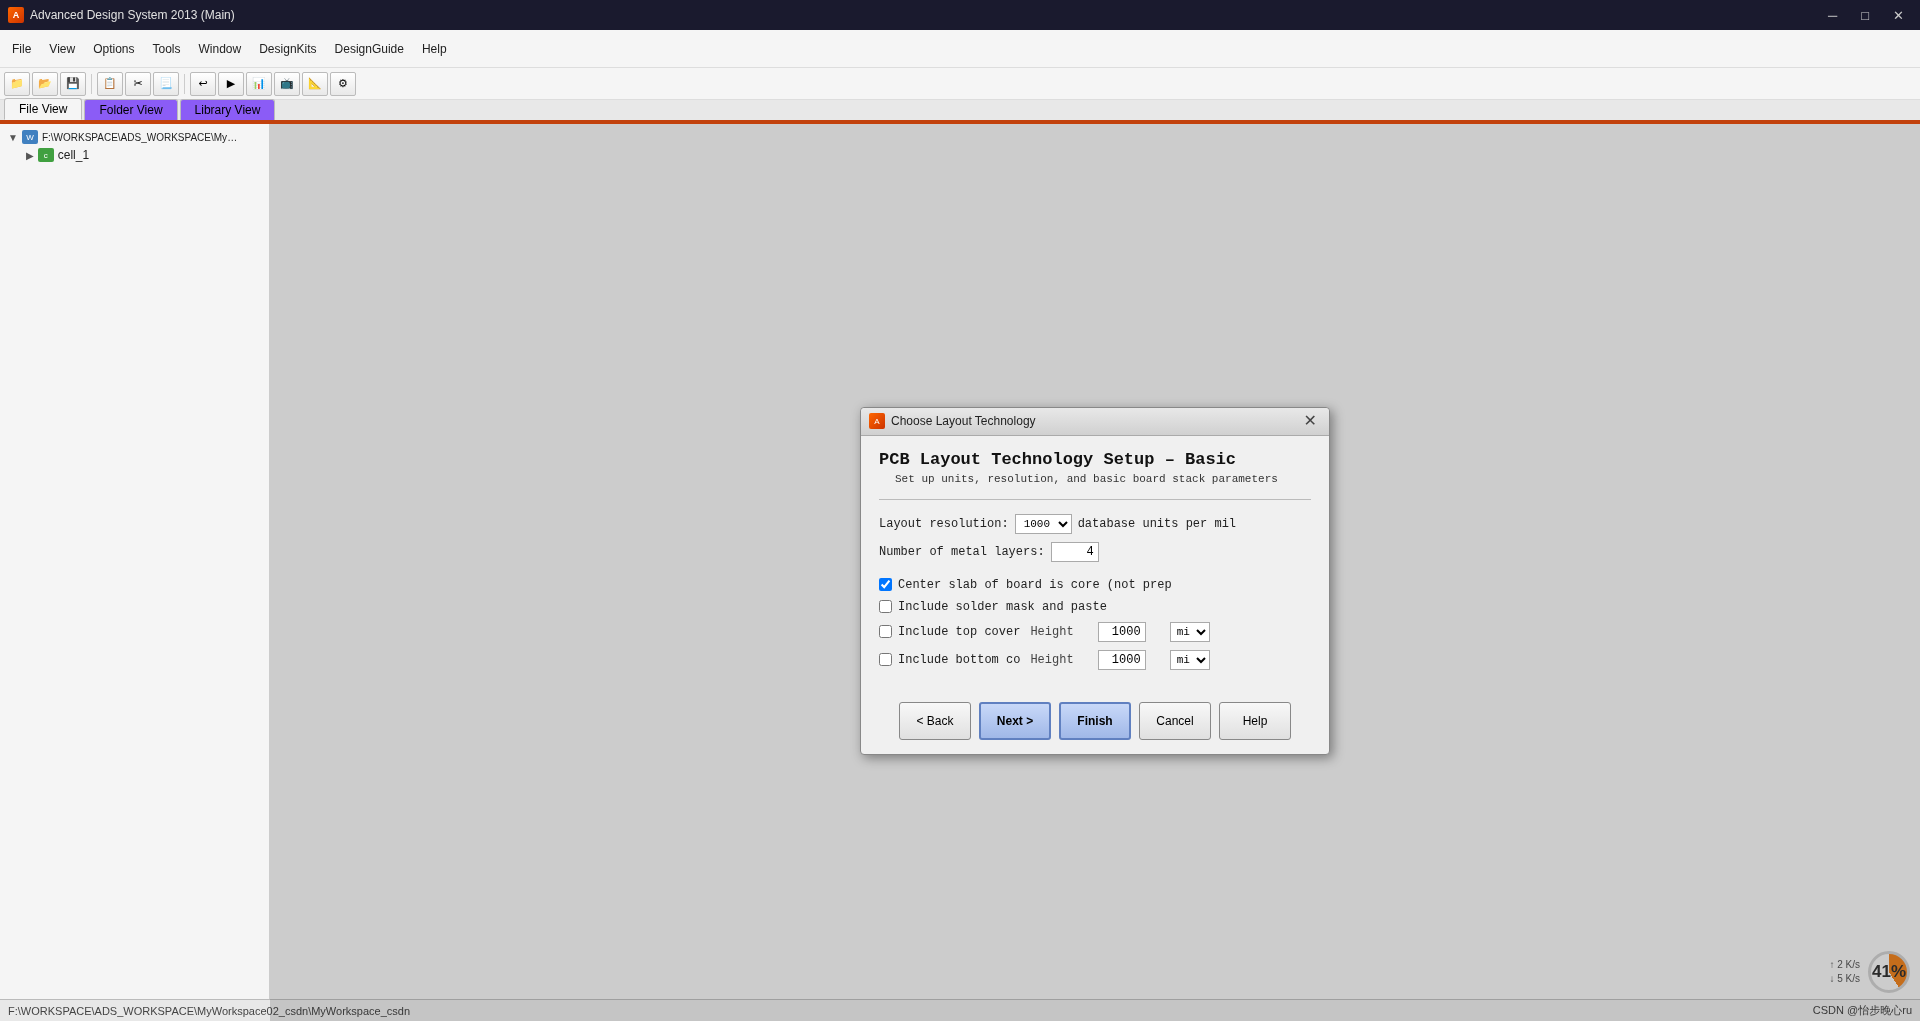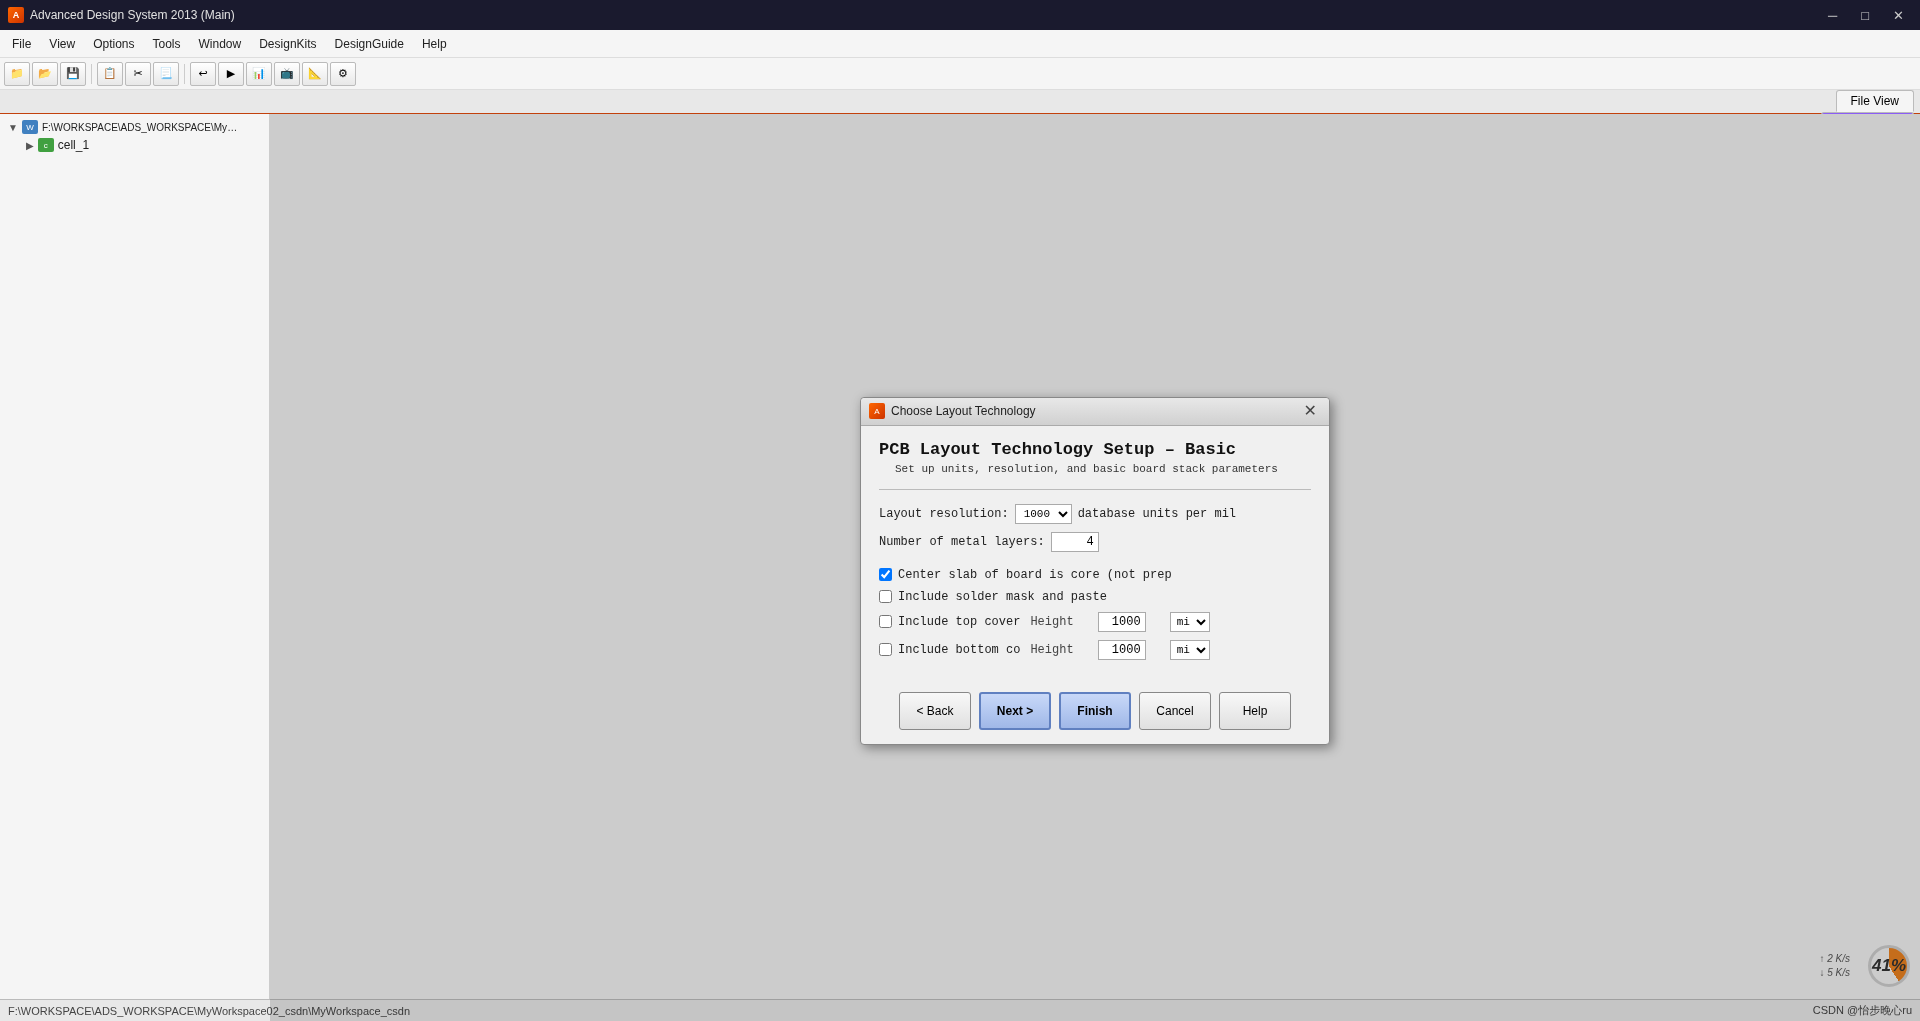--- a/index.html
+++ b/index.html
@@ -52,21 +52,21 @@
     #title-bar .title-controls span {
       cursor: pointer;
       padding: 2px 8px;
       color: #ccc;
       font-size: 13px;
     }
 
     
     #menu-bar {
       background: #f5f5f5;
-      height: 28px;
+      height: 38px;
       display: flex;
       align-items: center;
       padding: 0 4px;
       border-bottom: 1px solid #ddd;
       gap: 2px;
     }
     #menu-bar .menu-item {
       padding: 2px 8px;
       font-size: 12px;
       cursor: pointer;
@@ -97,22 +97,21 @@
     }
     .toolbar-sep { width: 1px; height: 20px; background: #ccc; margin: 0 3px; }
 
     
     #tab-bar {
       background: #e8e8e8;
       height: 24px;
       display: flex;
       align-items: flex-end;
       padding: 0 4px;
-      border-bottom: 1px solid #c2410c;
-      flex-direction: column;
+      border-bottom: 4px solid #c2410c;
     }
     .tab {
       padding: 3px 14px;
       font-size: 12px;
       cursor: pointer;
       border: 1px solid #bbb;
       border-bottom: none;
       margin-right: 2px;
       border-radius: 3px 3px 0 0;
     }
@@ -197,25 +196,24 @@
       align-items: center;
       justify-content: center;
       font-size: 17px;
       font-weight: bold;
       color: #333;
       position: relative;
     }
     .perf-widget {
       display: flex;
       align-items: center;
-      gap: 18px;
+      gap: 8px;
       position: absolute;
-      bottom: 34px;
+      bottom: 28px;
       right: 10px;
-      font-style: italic;
     }
     .perf-labels {
       font-size: 10px;
       color: #555;
       line-height: 1.4;
     }
 
     
     #modal-overlay {
       position: absolute;

